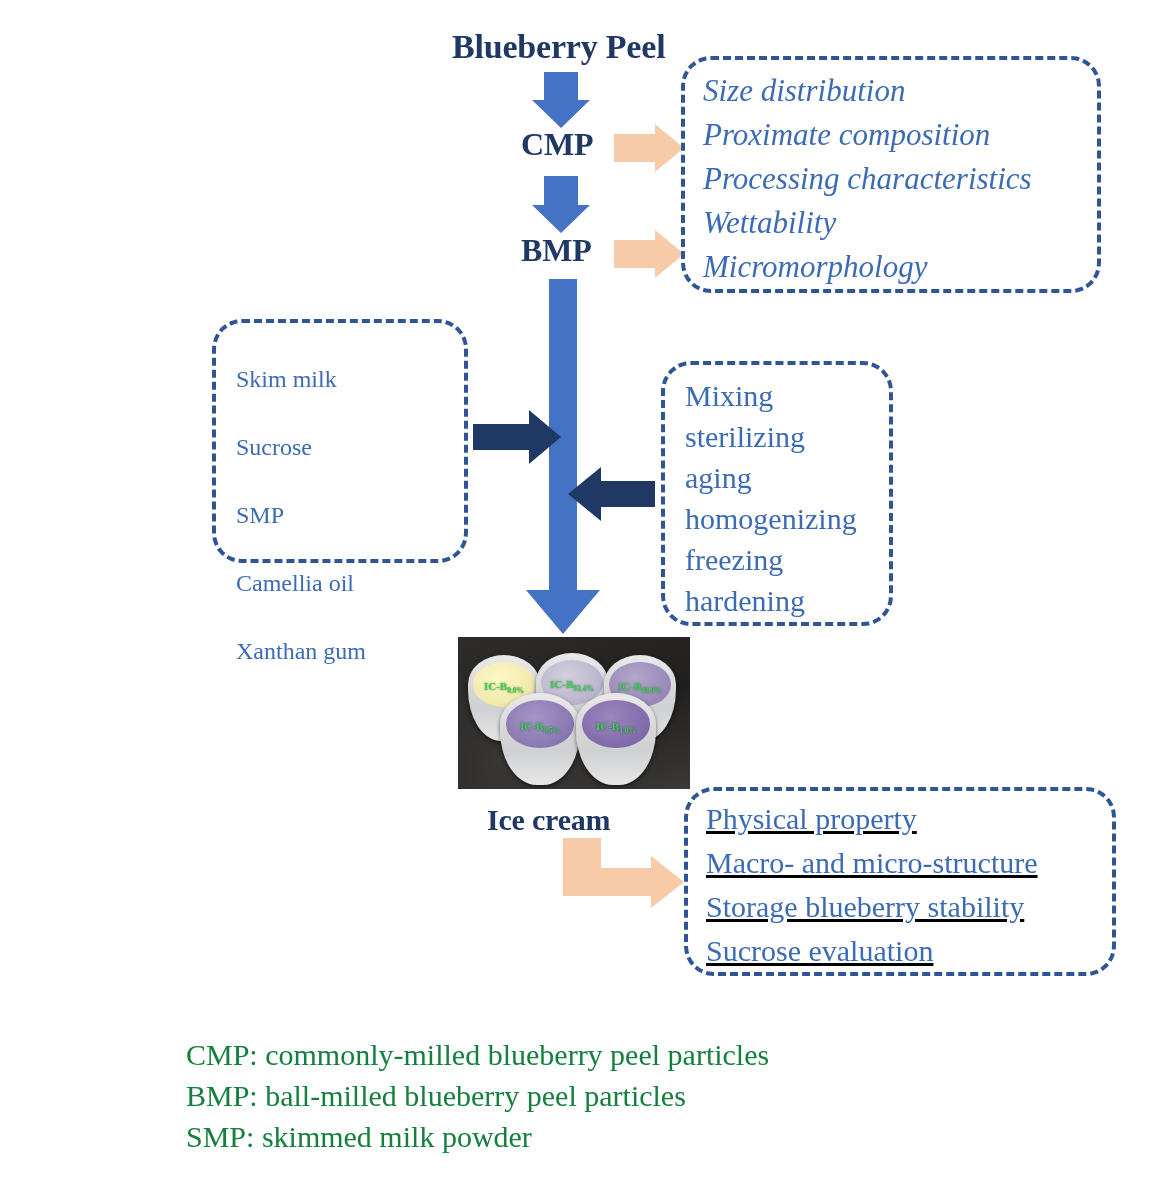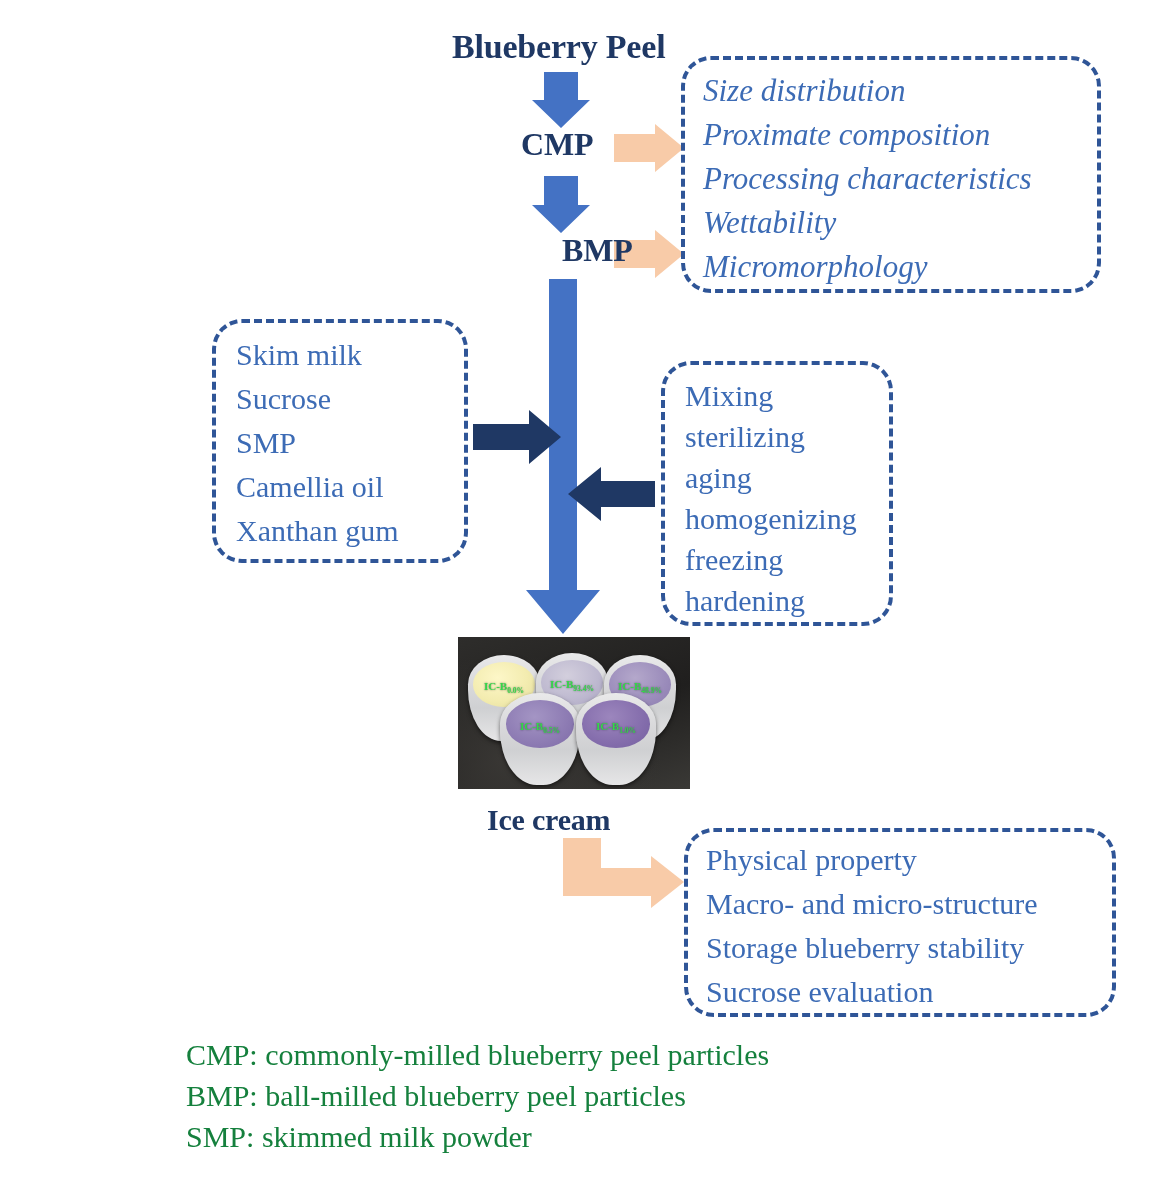--- a/index.html
+++ b/index.html
@@ -36,21 +36,20 @@
     left: 452px; top: 28px;
     font-size: 34px;
   }
   #label-cmp {
     left: 521px; top: 126px;
     font-size: 32px;
   }
   #label-bmp {
     left: 521px; top: 232px;
     font-size: 32px;
-    margin-left: 41px;
   }
   #label-ice-cream {
     left: 487px; top: 803px;
     font-size: 30px;
   }
 
   
   .dashed-box {
     border: 4px dashed #2F5597;
     border-radius: 30px;
@@ -78,38 +77,40 @@
     font-size: 31px;
     line-height: 44px;
   }
 
   #box-ingredients {
     left: 212px; top: 319px;
     width: 256px; height: 244px;
     padding: 10px 0 0 20px;
   }
   #box-ingredients li {
-    font-size: 30px;
+    font-size: 24px;
     line-height: 44px;
+    margin-top: 24px;
   }
 
   #box-process-steps {
     left: 661px; top: 361px;
     width: 232px; height: 265px;
     padding: 10px 0 0 20px;
   }
   #box-process-steps li {
     font-size: 30px;
     line-height: 41px;
   }
 
   #box-evaluations {
-    left: 684px; top: 828px;
+    left: 684px; top: 787px;
     width: 432px; height: 189px;
     padding: 6px 0 0 18px;
+    text-decoration: underline;
   }
   #box-evaluations li {
     font-size: 30px;
     line-height: 44px;
   }
 
   
   #arrow-layer {
     position: absolute;
     left: 0; top: 0;

